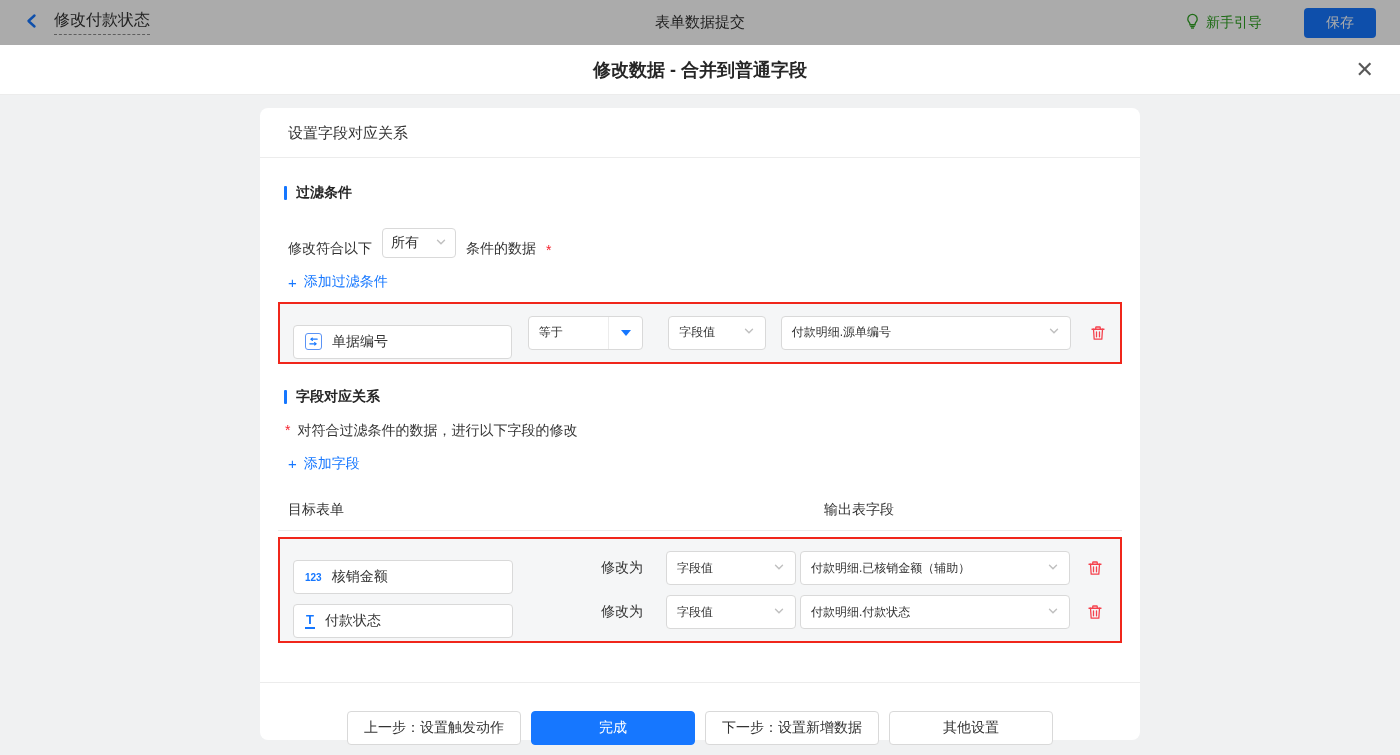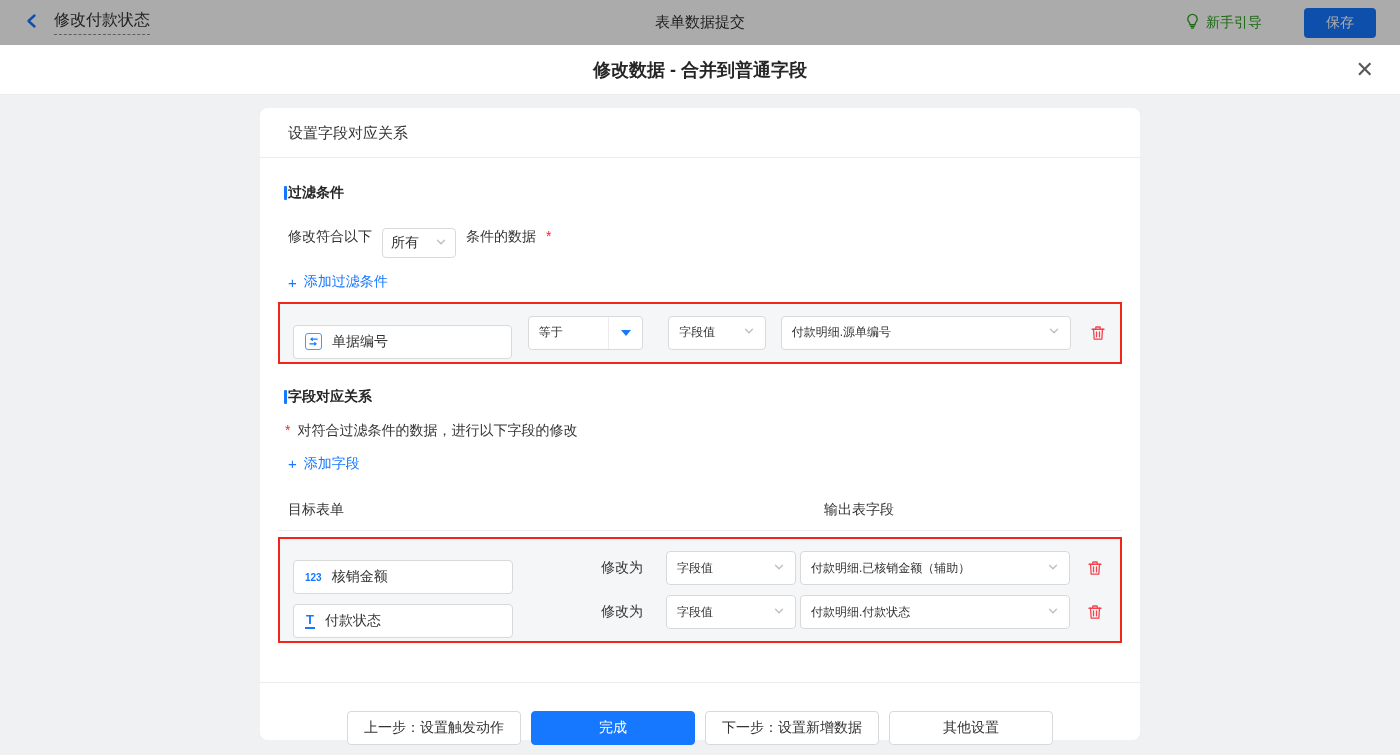--- a/index.html
+++ b/index.html
@@ -20,24 +20,24 @@
   .modal-header { height:50px; background:#fff; display:flex; align-items:center; justify-content:center; position:relative; border-bottom:1px solid #ececec; }
   .modal-title { font-size:18px; font-weight:bold; color:#262626; }
   .close-btn { position:absolute; right:26px; top:50%; transform:translateY(-50%); font-size:22px; color:#595959; cursor:pointer; line-height:1; }
 
   
   .page-body { height:660px; background:#f0f1f2; display:flex; justify-content:center; padding-top:13px; }
   .card { width:880px; height:632px; background:#fff; border-radius:8px; display:flex; flex-direction:column; }
   .card-header { height:50px; line-height:50px; padding:0 28px; font-size:15px; color:#333; border-bottom:1px solid #ececec; }
   .card-content { flex:1; padding:2px 18px 0; }
 
-  .section-title { display:flex; align-items:center; gap:1px; margin:24px 0 0 6px; font-size:14px; font-weight:bold; color:#262626; }
+  .section-title { display:flex; align-items:center; gap:9px; margin:24px 0 0 6px; font-size:14px; font-weight:bold; color:#262626; }
   .section-title .bar { width:3px; height:14px; background:#1677ff; border-radius:1px; }
 
-  .cond-row { display:flex; align-items:flex-start; gap:10px; margin:26px 0 0 10px; font-size:14px; color:#333; }
+  .cond-row { display:flex; align-items:flex-end; gap:10px; margin:26px 0 0 10px; font-size:14px; color:#333; }
   .mini-select { width:74px; height:30px; background:#fff; border:1px solid #d9d9d9; border-radius:4px; display:flex; align-items:center; justify-content:space-between; padding:0 8px; font-size:14px; color:#333; cursor:pointer; }
   .req { color:#f5222d; font-size:14px; }
 
   .add-line { margin:15px 0 0 10px; }
   .add-link { color:#1677ff; font-size:14px; display:inline-flex; align-items:center; gap:7px; cursor:pointer; }
   .plus { font-size:15px; }
 
   .red-box { border:2px solid #f0261b; background:#f5f6f7; margin-top:10px; padding:12px 13px; display:flex; flex-direction:column; gap:10px; }
   .row { display:flex; align-items:center; height:34px; }
 

